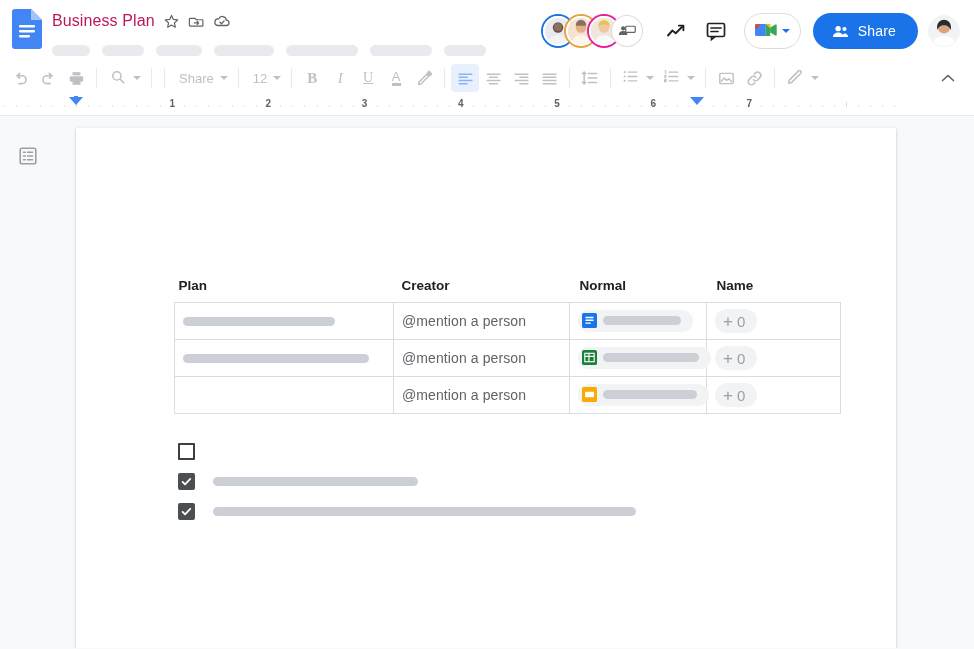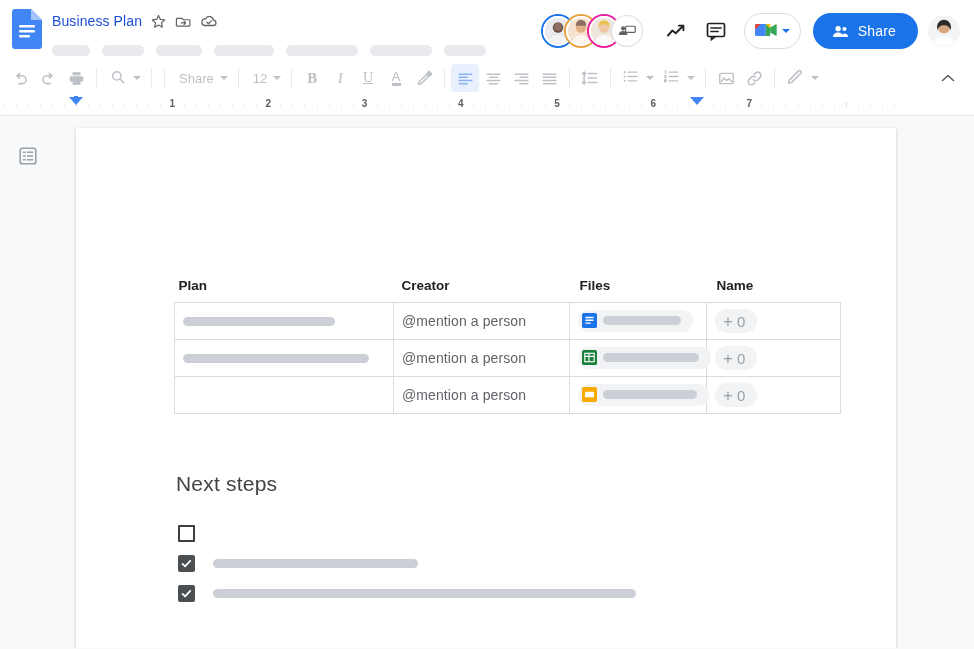--- a/index.html
+++ b/index.html
@@ -24,22 +24,22 @@
     width: 30px; height: 40px;
     margin: 3px 10px 0 2px;
     flex: 0 0 auto;
     position: relative;
   }
   .docs-logo svg { display:block; }
 
   .title-block { flex: 1 1 auto; min-width: 0; padding-top: 2px; }
   .title-row { display: flex; align-items: center; gap: 8px; height: 26px; }
   .doc-title {
-    font-size: 14px;
-    color: #1d4ed8;
+    font-size: 16px;
+    color: #be185d;
     letter-spacing: 0.1px;
     white-space: nowrap;
   }
   .title-icon { color: #5f6368; display:flex; align-items:center; }
   .title-icon svg { display:block; }
 
   .menu-row { display: flex; align-items: center; gap: 0; height: 20px; margin-top: 6px; }
   .menu-pill {
     height: 11px;
     border-radius: 6px;
@@ -745,21 +745,21 @@
         <colgroup>
           <col class="col-name">
             <col class="col-creator">
             <col class="col-files">
             <col class="col-votes">
         </colgroup>
         <thead>
           <tr>
             <th>Plan</th>
             <th style="padding-left:8px">Creator</th>
-            <th style="padding-left:10px">Files</th>
+            <th style="padding-left:10px">Normal</th>
             <th style="padding-left:10px">Name</th>
           </tr>
         </thead>
         <tbody>
           <tr>
             <td>
               <span class="redact-bar" style="width:152px"></span>
             </td>
             <td>
               <span class="mention">@mention a person</span>
@@ -829,21 +829,20 @@
             <td>
               <span class="vote-chip">
                 <span class="plus">+</span>
                 <span>0</span>
               </span>
             </td>
           </tr>
         </tbody>
       </table>
 
-      <h2 class="heading2">Next steps</h2>
 
       <div class="checklist">
         <div class="check-row">
           <span class="cbox empty"></span>
         </div>
         <div class="check-row">
           <span class="cbox checked">
             <svg width="13" height="13" viewBox="0 0 16 16" fill="none" stroke="#fff" stroke-width="2.2" stroke-linecap="round" stroke-linejoin="round">
                 <path d="M3.2 8.4l3 3 6.4-6.6"></path>
               </svg>

